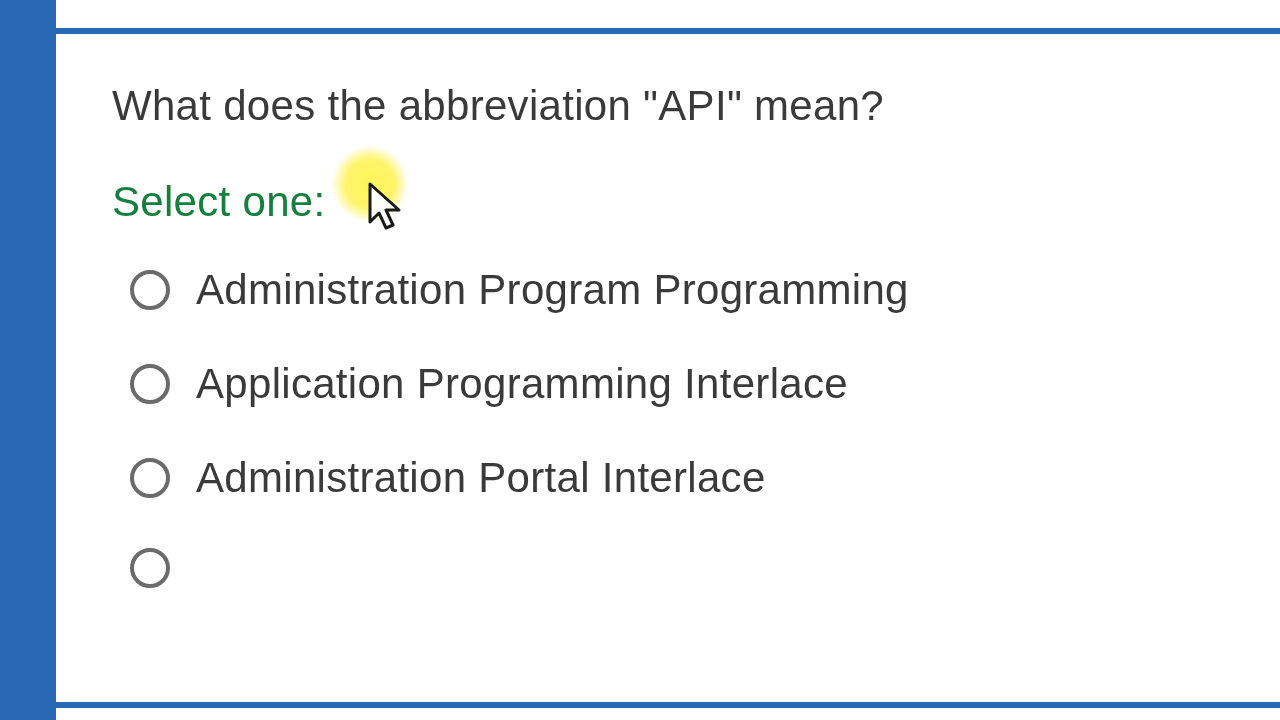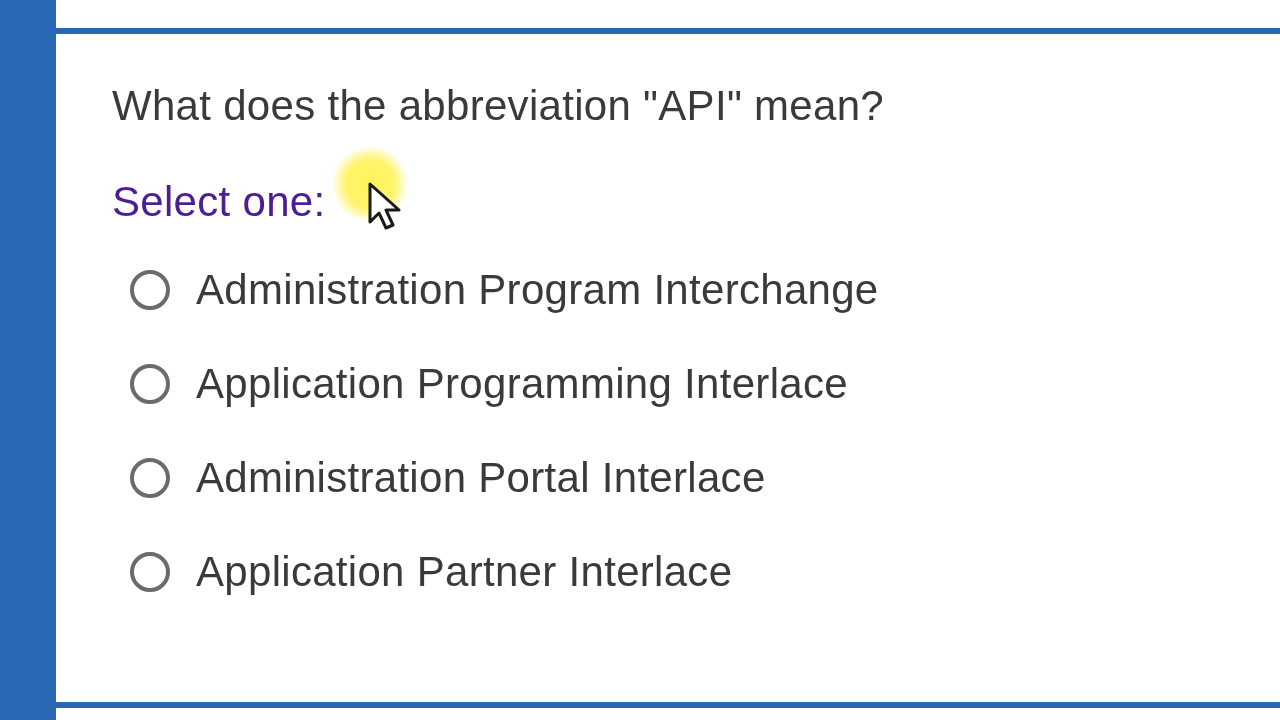--- a/index.html
+++ b/index.html
@@ -41,21 +41,21 @@
     }
     .question-text {
       font-size: 42px;
       color: #3a3a3a;
       font-weight: 400;
       margin-bottom: 48px;
       letter-spacing: 0.3px;
     }
     .select-label {
       font-size: 42px;
-      color: #4c1d95;
+      color: #15803d;
       font-weight: 400;
       margin-bottom: 40px;
       letter-spacing: 0.3px;
       position: relative;
       display: inline-block;
     }
     .options-list {
       display: flex;
       flex-direction: column;
       gap: 46px;
@@ -107,36 +107,35 @@
   <div class="content-panel">
 
     <div class="question-text">What does the abbreviation "API" mean?</div>
 
     <div class="select-label">Select one:</div>
 
     <div class="options-list">
 
       <label class="option-row">
         <span class="radio-circle"></span>
-        <span class="option-label">Administration Program Interchange</span>
+        <span class="option-label">Administration Program Programming</span>
       </label>
 
       <label class="option-row">
         <span class="radio-circle"></span>
         <span class="option-label">Application Programming Interlace</span>
       </label>
 
       <label class="option-row">
         <span class="radio-circle"></span>
         <span class="option-label">Administration Portal Interlace</span>
       </label>
 
       <label class="option-row">
         <span class="radio-circle"></span>
-        <span class="option-label">Application Partner Interlace</span>
       </label>
 
     </div>
 
   </div>
 
   <div class="highlight-dot"></div>
 
   <div class="cursor-arrow">
     <svg width="44" height="52" viewBox="0 0 44 52">

